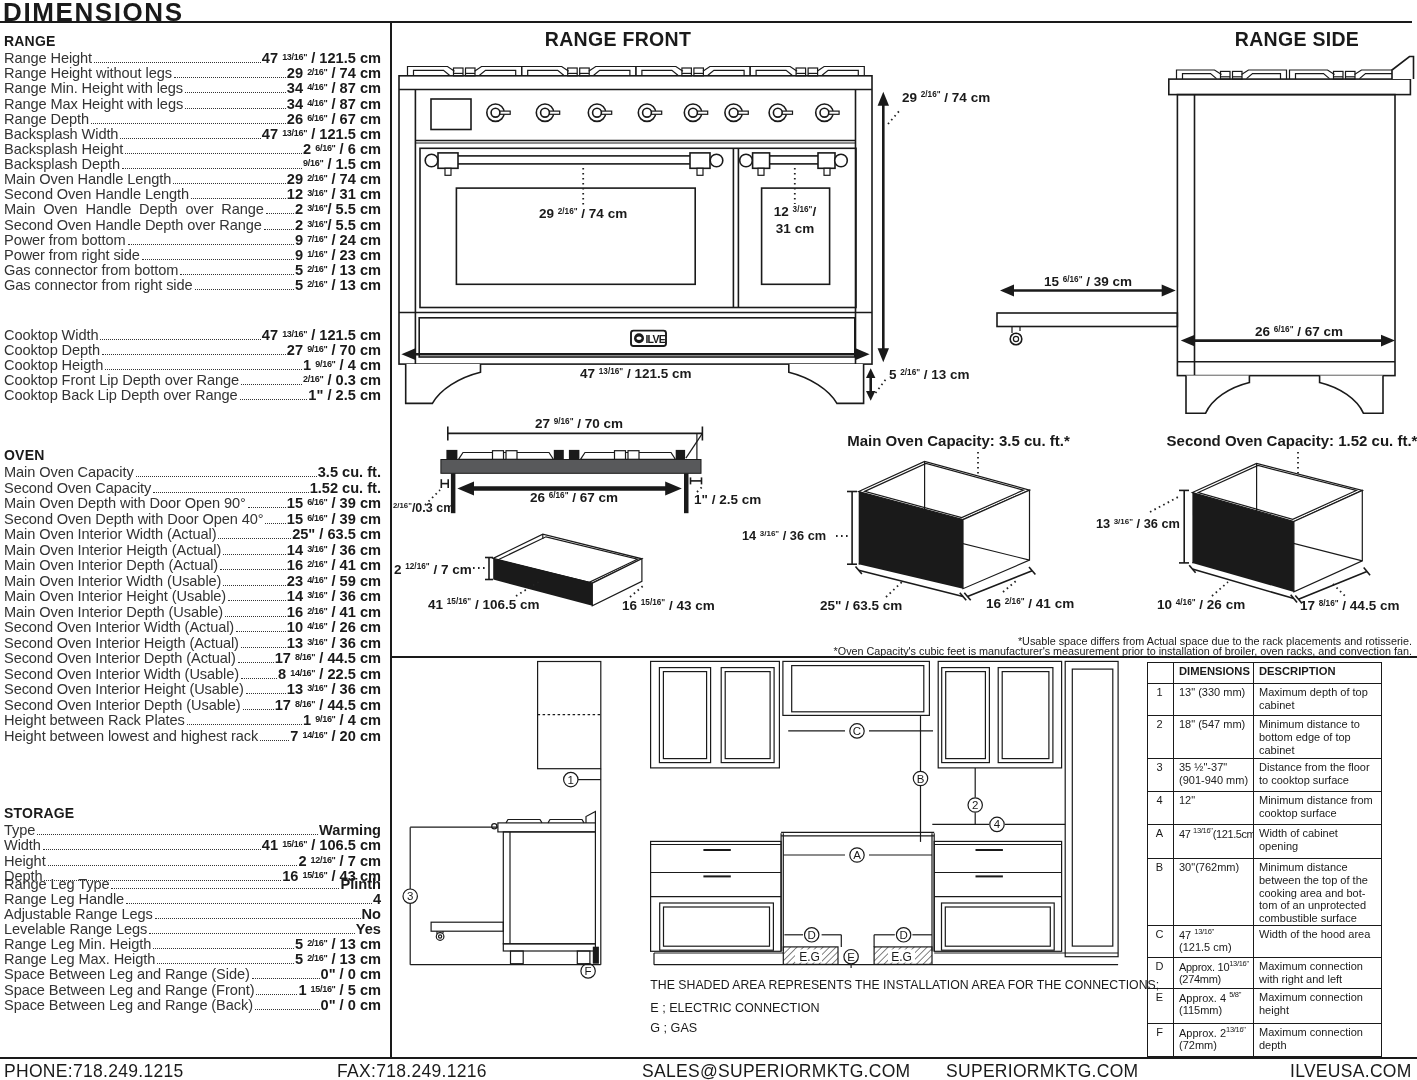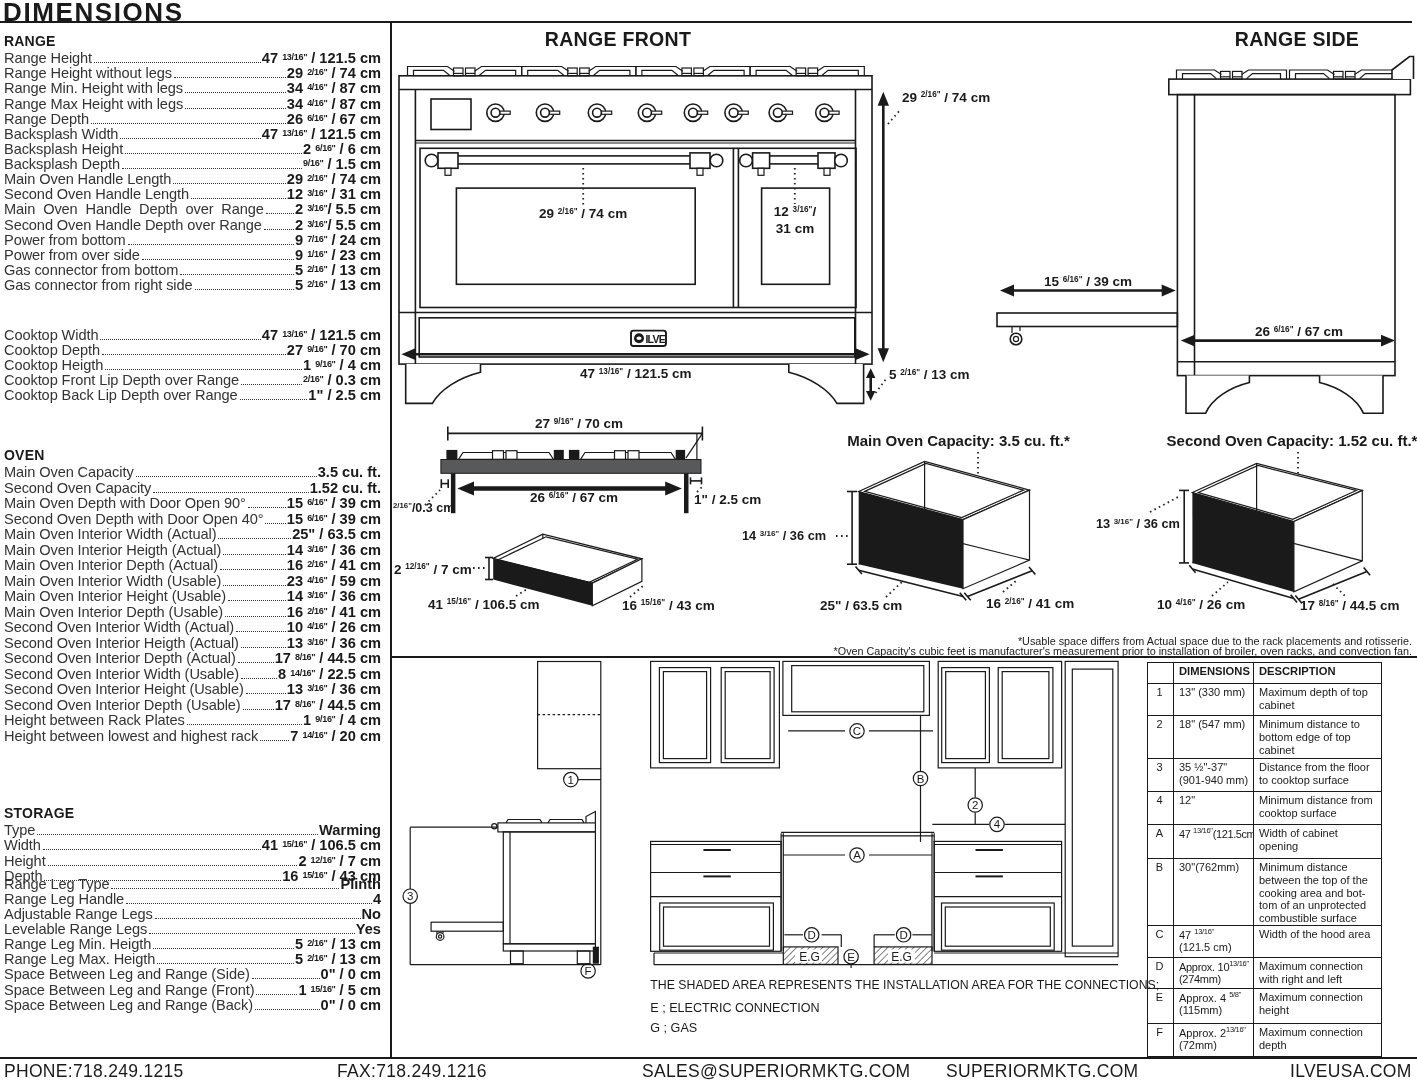--- a/index.html
+++ b/index.html
@@ -104,21 +104,21 @@
         <span>Second Oven Handle Depth over Range</span>
         <i></i>
         <em>2&nbsp;<sup>3/16"</sup>/ 5.5 cm</em>
       </div>
 <div class="row" style="height:15.14px">
         <span>Power from bottom</span>
         <i></i>
         <em>9&nbsp;<sup>7/16"</sup> / 24 cm</em>
       </div>
 <div class="row" style="height:15.14px">
-        <span>Power from over side</span>
+        <span>Power from right side</span>
         <i></i>
         <em>9&nbsp;<sup>1/16"</sup> / 23 cm</em>
       </div>
 <div class="row" style="height:15.14px">
         <span>Gas connector from bottom</span>
         <i></i>
         <em>5&nbsp;<sup>2/16"</sup> / 13 cm</em>
       </div>
 <div class="row" style="height:15.14px">
         <span>Gas connector from right side</span>

